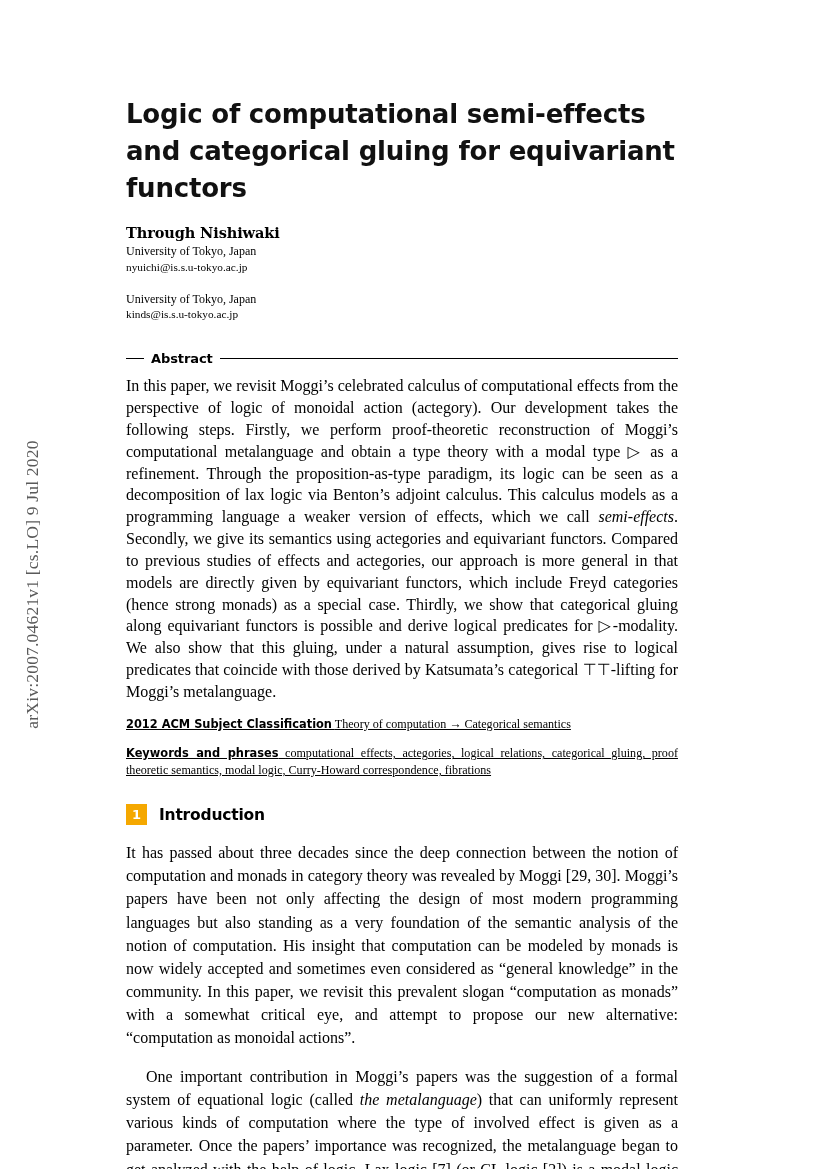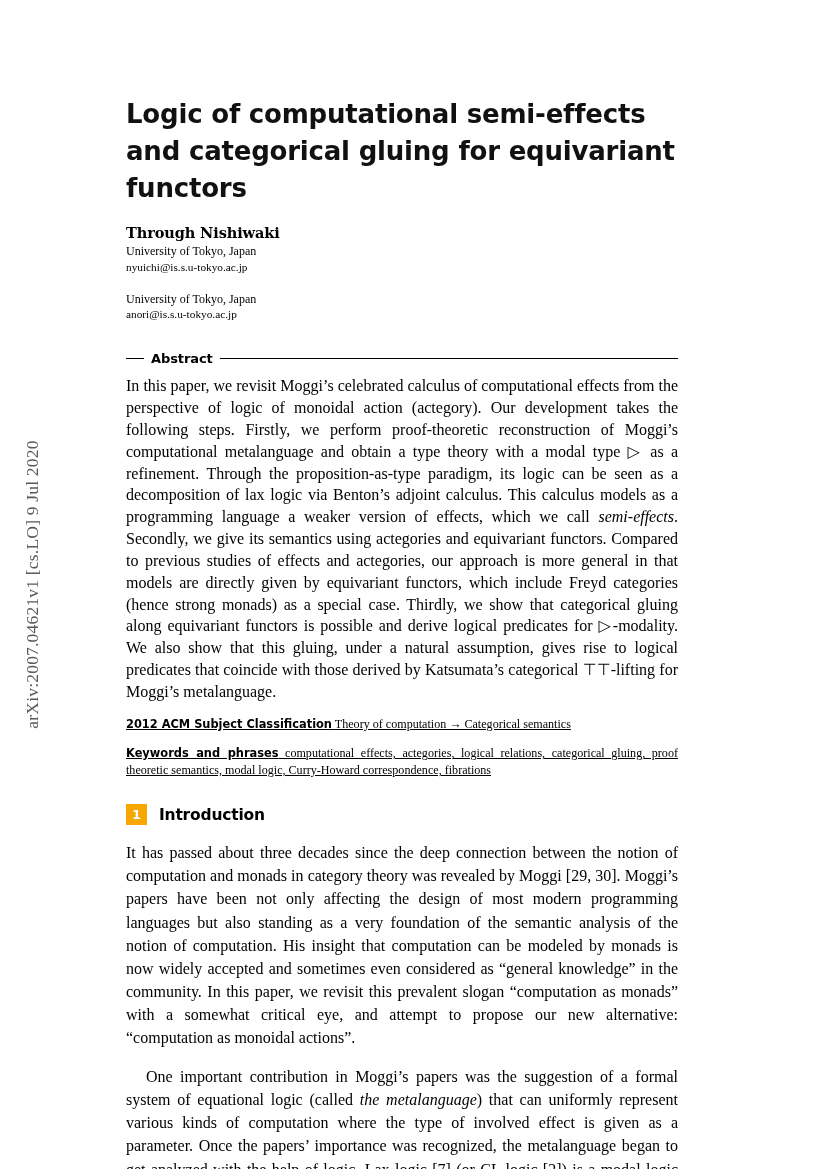--- a/index.html
+++ b/index.html
@@ -172,21 +172,21 @@
   <h1 class="title">Logic of computational semi-effects and categorical gluing for equivariant functors</h1>
 
   <div class="author-block">
     <div class="author-name">Through Nishiwaki</div>
     <div class="author-aff">University of Tokyo, Japan</div>
     <div class="author-mail">nyuichi@is.s.u-tokyo.ac.jp</div>
   </div>
 
   <div class="author-block">
     <div class="author-aff">University of Tokyo, Japan</div>
-    <div class="author-mail">anori@is.s.u-tokyo.ac.jp</div>
+    <div class="author-mail">kinds@is.s.u-tokyo.ac.jp</div>
   </div>
 
   <div class="abstract-head">
     <span class="rule-left"></span>
     <span class="lbl">Abstract</span>
     <span class="rule-right"></span>
   </div>
 
   <div class="abstract-body"><span>In this paper, we revisit Moggi’s celebrated calculus of computational effects from the perspective of logic of monoidal action (actegory). Our development takes the following steps. Firstly, we perform proof-theoretic reconstruction of Moggi’s computational metalanguage and obtain a type theory with a modal type ▷ as a refinement. Through the proposition-as-type paradigm, its logic can be seen as a decomposition of lax logic via Benton’s adjoint calculus. This calculus models as a programming language a weaker version of effects, which we call </span><i>semi-effects</i><span>. Secondly, we give its semantics using actegories and equivariant functors. Compared to previous studies of effects and actegories, our approach is more general in that models are directly given by equivariant functors, which include Freyd categories (hence strong monads) as a special case. Thirdly, we show that categorical gluing along equivariant functors is possible and derive logical predicates for ▷-modality. We also show that this gluing, under a natural assumption, gives rise to logical predicates that coincide with those derived by Katsumata’s categorical ⊤⊤-lifting for Moggi’s metalanguage.</span></div>
 

